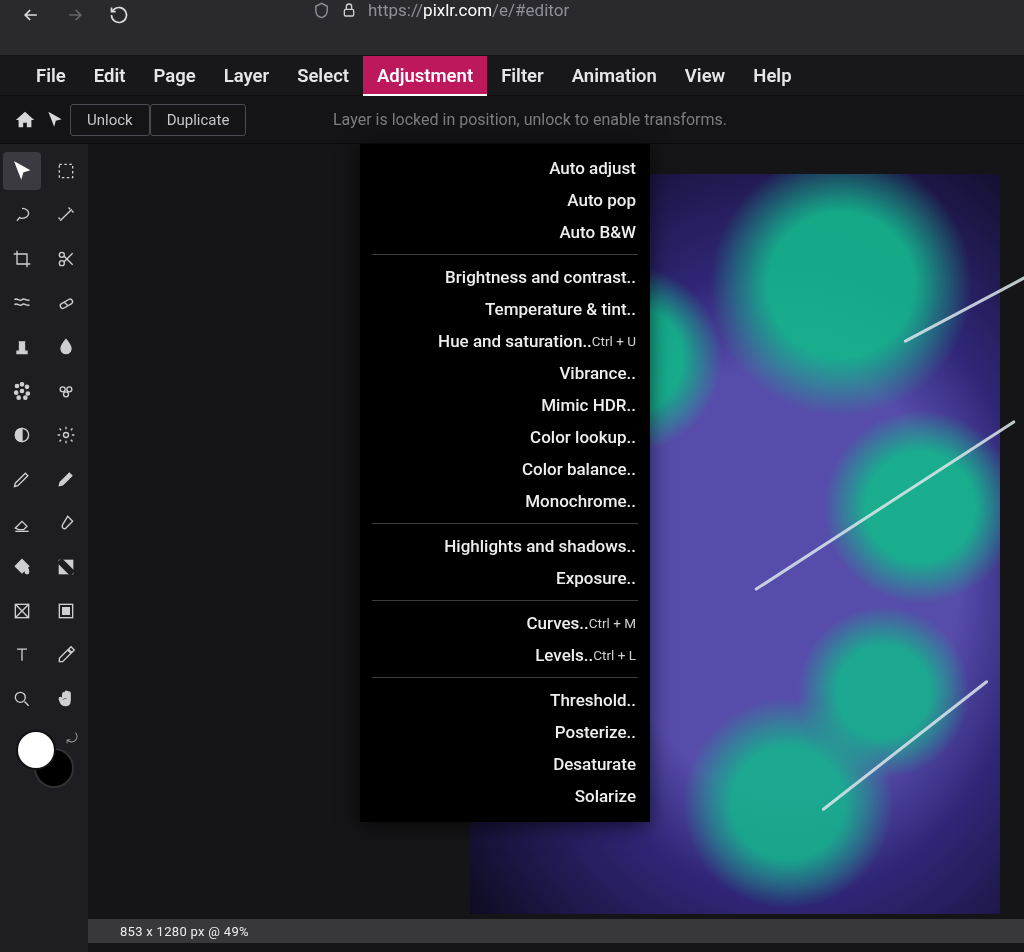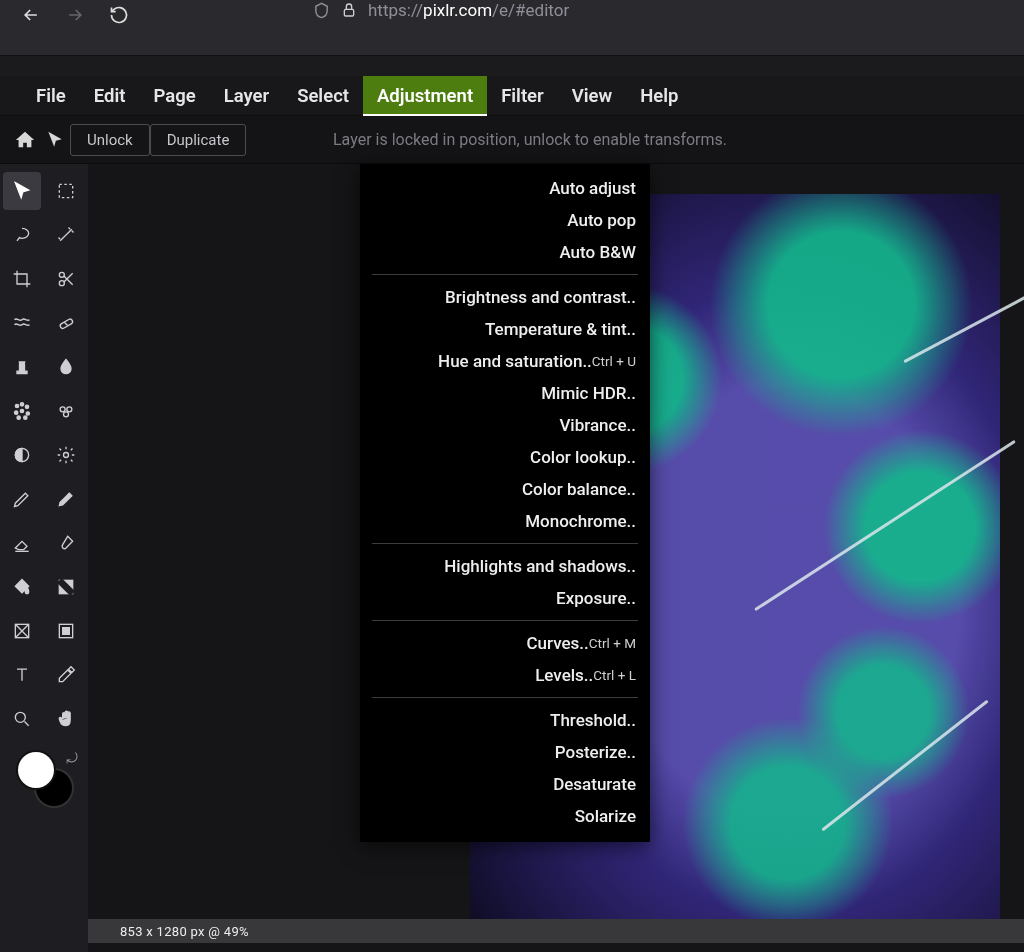--- a/index.html
+++ b/index.html
@@ -9,23 +9,23 @@
   .browser-chrome { height: 56px; background: #2a2a2e; display: flex; align-items: flex-start; padding: 0 16px; gap: 14px; border-bottom: 1px solid #121213; }
   .nav-btn { width: 30px; height: 30px; display: flex; align-items: center; justify-content: center; color: #ddd; font-size: 20px; }
   .nav-btn.dim { color: #666; }
   .nav-spacer { flex: 0 0 150px; }
   .addr { display: flex; align-items: center; gap: 10px; color: #8f8f99; font-size: 17px; }
   .addr .protocol-icon { display:inline-flex; align-items:center; justify-content:center; width:18px; }
   .addr .url-path { color:#8f8f99; }
   .addr .url-domain { color:#fefefe; }
 
   
-  .menu-bar { height: 40px; background: #18181a; display: flex; align-items: center; padding-left: 22px; border-bottom: 1px solid #0d0d0e; margin-top: 20px; }
+  .menu-bar { height: 40px; background: #18181a; display: flex; align-items: center; padding-left: 22px; border-bottom: 1px solid #0d0d0e; }
   .menu-item { padding: 0 14px; height: 40px; line-height: 40px; font-size: 18.5px; font-weight: 600; color: #e6e6e8; cursor: pointer; }
-  .menu-item.active { background: #4d7c0f; color: #fff; border-bottom: 2px solid #fff; }
+  .menu-item.active { background: #be185d; color: #fff; border-bottom: 2px solid #fff; }
 
   
   .options-bar { height: 48px; background: #141417; display: flex; align-items: center; padding-left: 10px; gap: 14px; border-bottom: 1px solid #0a0a0b; }
   .options-left { display:flex; align-items:center; }
   .opt-icon { width: 30px; height: 30px; display:flex; align-items:center; justify-content:center; color:#d7d7d7; }
   .opt-btn { border:1px solid #4b4b53; background:transparent; color:#c6c6cb; padding: 6px 16px; font-size: 15px; border-radius:3px; }
   .hint-text { position:absolute; left:333px; color:#7c7c82; font-size:16px; white-space:nowrap; }
 
   
   .main { display:flex; height: calc(952px - 56px - 40px - 48px); position: relative; }
@@ -109,20 +109,21 @@
 </div>
 
 <div class="menu-bar" id="menu-bar">
     <div class="menu-item">File</div>
     <div class="menu-item">Edit</div>
     <div class="menu-item">Page</div>
     <div class="menu-item">Layer</div>
     <div class="menu-item">Select</div>
     <div class="menu-item active">Adjustment</div>
     <div class="menu-item">Filter</div>
+    <div class="menu-item">Animation</div>
     <div class="menu-item">View</div>
     <div class="menu-item">Help</div>
   </div>
 
 <div class="options-bar" style="position:relative;">
   <div class="options-left">
     <div class="opt-icon">
       <svg width="22" height="22" viewBox="0 0 24 24" fill="currentColor">
           <path d="M12 3 2 12h3v8h5v-5h4v5h5v-8h3z"></path>
         </svg>
@@ -323,24 +324,24 @@
         <span>Brightness and contrast..</span>
       </div>
       <div class="dd-item">
         <span>Temperature &amp; tint..</span>
       </div>
       <div class="dd-item">
         <span>Hue and saturation..</span>
         <span class="sc">Ctrl + U</span>
       </div>
       <div class="dd-item">
+        <span>Vibrance..</span>
+      </div>
+      <div class="dd-item">
         <span>Mimic HDR..</span>
-      </div>
-      <div class="dd-item">
-        <span>Vibrance..</span>
       </div>
       <div class="dd-item">
         <span>Color lookup..</span>
       </div>
       <div class="dd-item">
         <span>Color balance..</span>
       </div>
       <div class="dd-item">
         <span>Monochrome..</span>
       </div>

